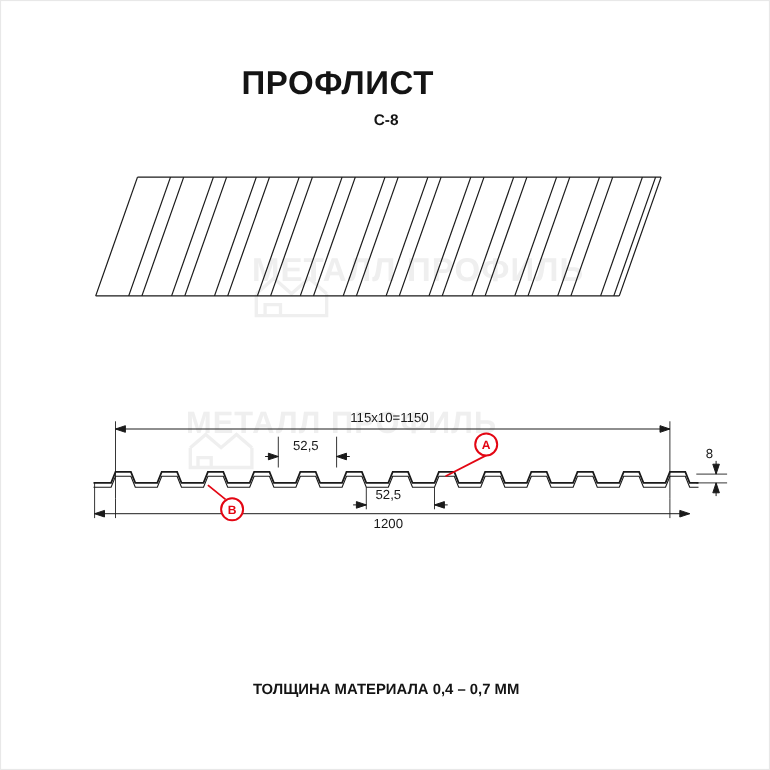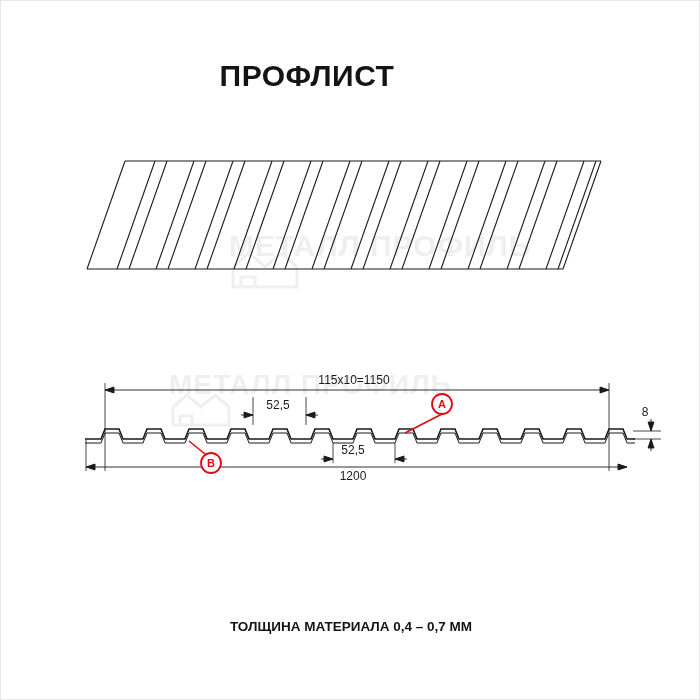--- a/index.html
+++ b/index.html
@@ -78,20 +78,21 @@
     font-size: 28px;
     letter-spacing: 1px;
   }
 </style>
 </head>
 <body>
 
 <div class="page">
 
   <div class="title">ПРОФЛИСТ</div>
+  <div class="subtitle">С-8</div>
 
   <div class="wm wm1">МЕТАЛЛ ПРОФИЛЬ</div>
   <div class="wm wm2">МЕТАЛЛ ПРОФИЛЬ</div>
 
   <svg class="svg-area" width="700" height="700" viewBox="0 0 700 700">
 
     <g fill="none" stroke="#efefef" stroke-width="3">
       <path d="M232 266 l16 -14 16 14 16 -14 16 14"></path>
       <path d="M232 266 l0 20 64 0 0 -20"></path>
       <path d="M240 286 l0 -10 14 0 0 10"></path>

